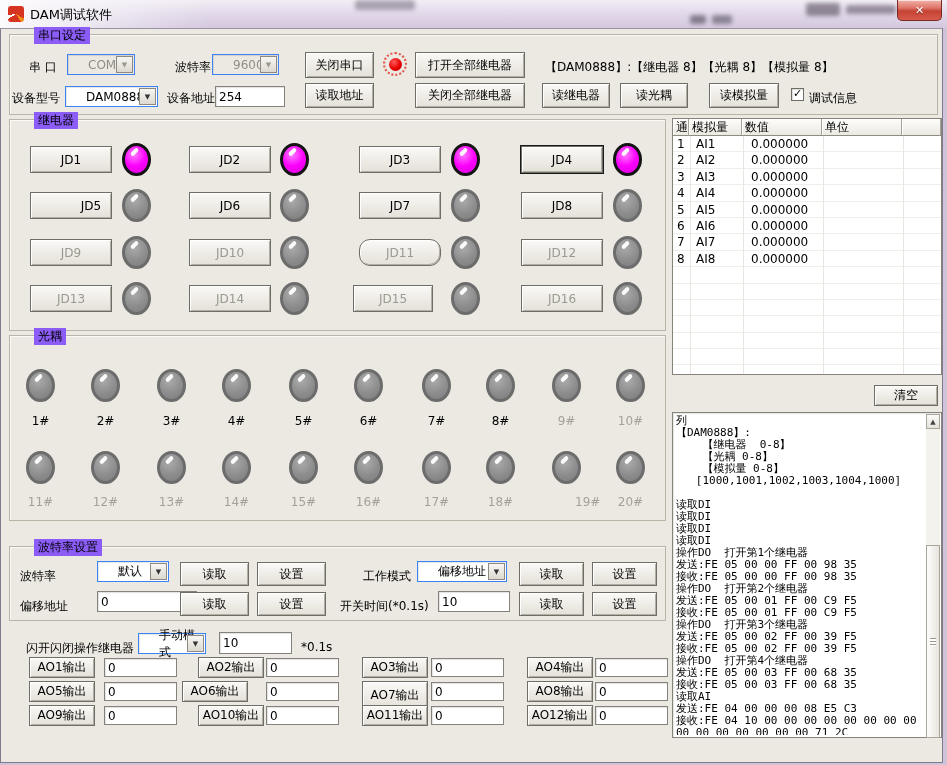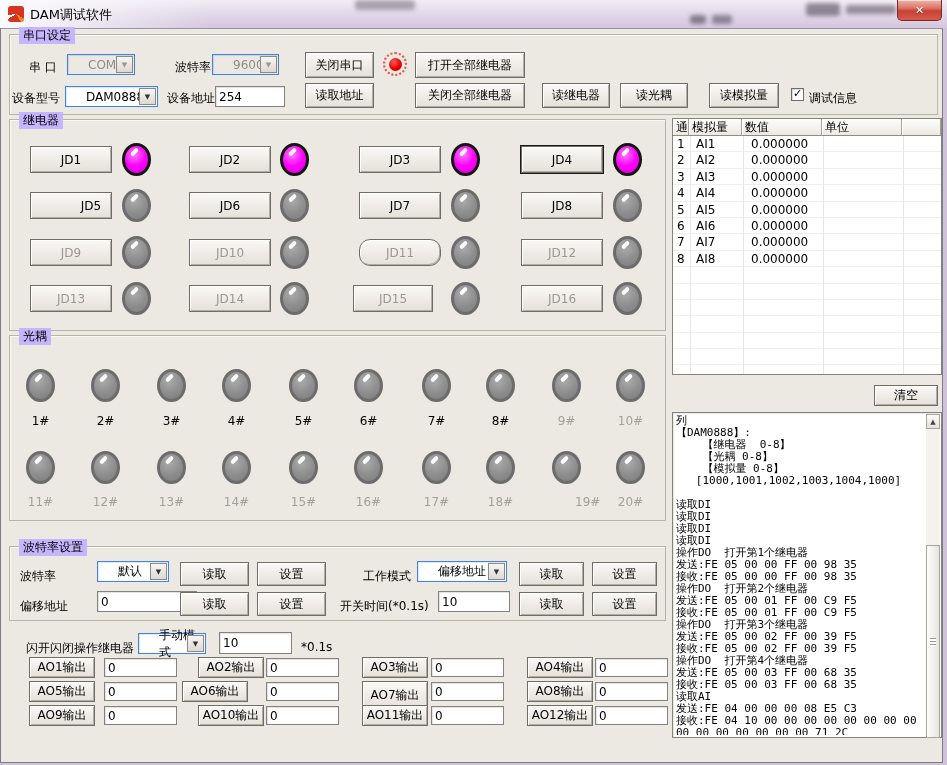--- a/index.html
+++ b/index.html
@@ -21,21 +21,21 @@
     background:linear-gradient(to bottom,#f2b3a8 0%,#dd7468 40%,#c44335 55%,#d8594b 100%);
     box-shadow:inset 0 1px 0 rgba(255,255,255,.65); display:flex; align-items:center; justify-content:center; }
   .close-x::before { content:"✕"; color:#fff; font-size:11px; font-weight:bold; text-shadow:0 1px 1px rgba(0,0,0,.4); }
 
   
   #app { position:absolute; left:0; top:28px; width:943px; height:735px;
     background:#ece9e2; border:1px solid #7f7b8a; border-top:1px solid #9a93a6; }
 
   
   .group { position:absolute; border:1px solid #b8b4a6; box-shadow:inset 1px 1px 0 rgba(255,255,255,.7); }
-  .group-title { position:absolute; top:-8px; left:9px; background:#c4b5fd; padding:0 4px; white-space:nowrap;text-align:center; }
+  .group-title { position:absolute; top:-8px; left:24px; background:#8b5cf6; padding:0 4px; white-space:nowrap;text-align:center; }
   .lbl { position:absolute; white-space:nowrap; }
   .btn { position:absolute; display:flex; align-items:center; justify-content:center; white-space:nowrap;
     background:linear-gradient(to bottom,#faf9f7 0%,#edeae4 60%,#e4e1d9 100%);
     border:1px solid #6f6e66; box-shadow:inset 1px 1px 0 #ffffff, inset -1px -1px 0 #b1aea4; cursor:pointer; }
   .btn.default { box-shadow:inset 1px 1px 0 #ffffff, inset -1px -1px 0 #b1aea4, 0 0 0 1px #1a1a1a; }
   .btn.disabled { color:#9a998f; }
   .input { position:absolute; background:#fff; border:1px solid #84827a;
     box-shadow:inset 1px 1px 1px rgba(0,0,0,.12); font:12px "DejaVu Sans","Liberation Sans",sans-serif; padding:1px 3px; }
   .combo { position:absolute; background:#fff; border:1px solid #3b82f6;
     box-shadow:inset 1px 1px 1px rgba(0,0,0,.10); display:flex; align-items:center; padding-left:20px; }
@@ -114,20 +114,21 @@
     <span class="lbl" style="left:165px;top:24px">波特率</span>
     <div class="combo disabled" style="left:202px;top:19px;width:67px;height:21px">
       <span>9600</span>
       <span class="arrow"></span>
     </div>
     <div class="btn" style="left:295px;top:17px;width:69px;height:26px">关闭串口</div>
     <div id="serial-led" style="left:373px;top:17px">
         <span class="core"></span>
       </div>
     <div class="btn" style="left:405px;top:17px;width:110px;height:26px">打开全部继电器</div>
+    <span class="lbl" style="left:535px;top:24px">【DAM0888】:【继电器  8】【光耦 8】【模拟量 8】</span>
 
     <span class="lbl" style="left:2px;top:55px">设备型号</span>
     <div class="combo" style="left:55px;top:51px;width:93px;height:21px">
       <span>DAM0888</span>
       <span class="arrow"></span>
     </div>
     <span class="lbl" style="left:157px;top:55px">设备地址</span>
     <input class="input" style="left: 205px; top: 51px; width: 70px; height: 21px;" value="254">
     <div class="btn" style="left:295px;top:48px;width:69px;height:25px">读取地址</div>
     <div class="btn" style="left:405px;top:48px;width:110px;height:25px">关闭全部继电器</div>

